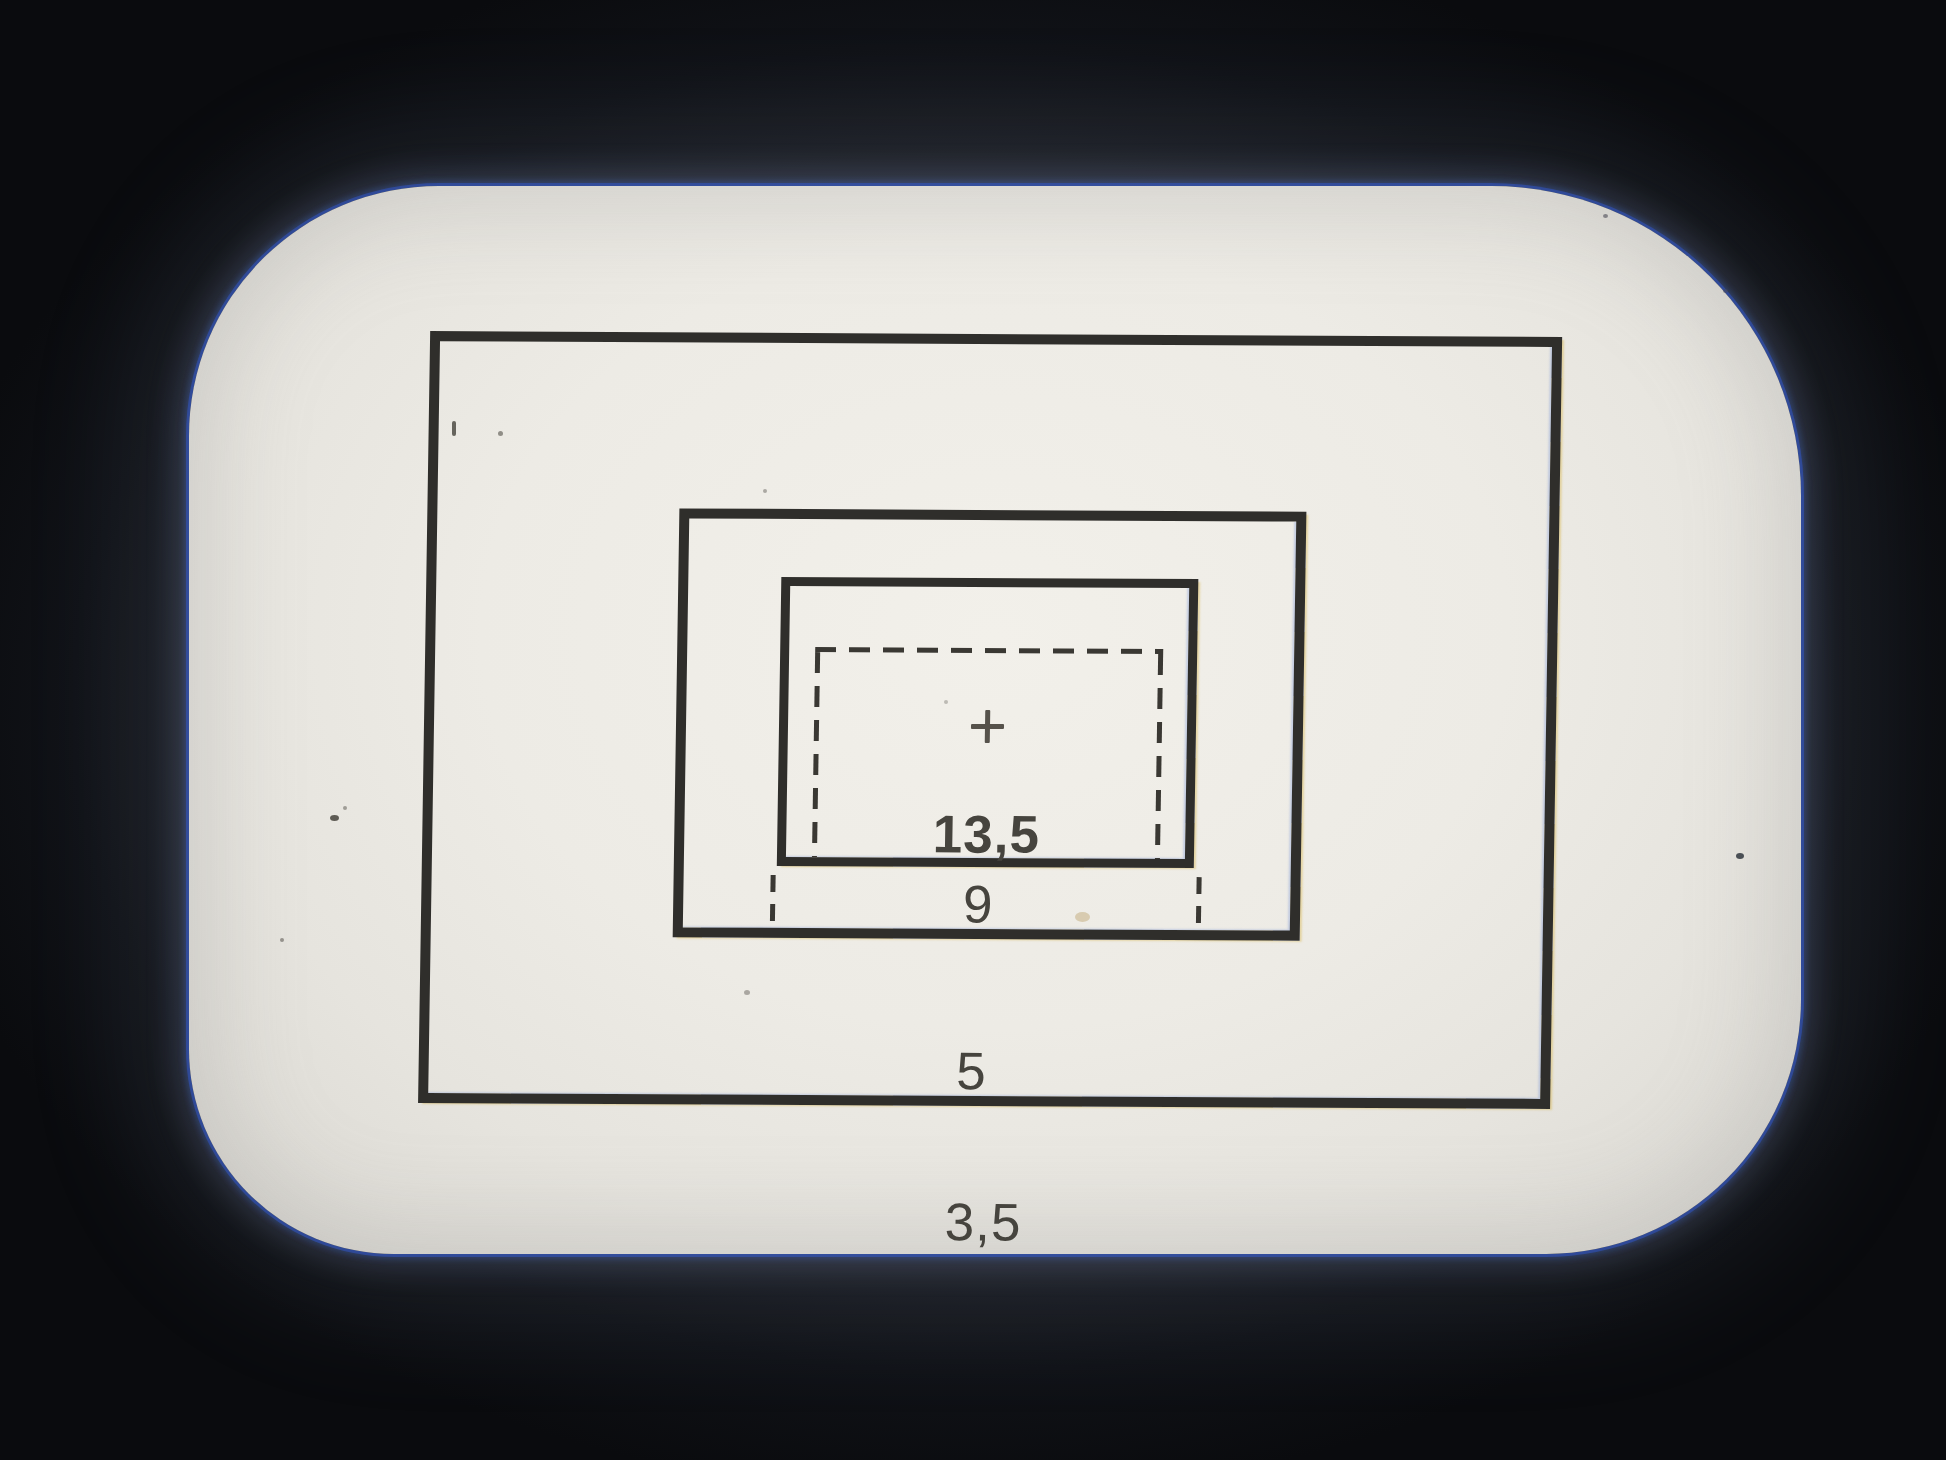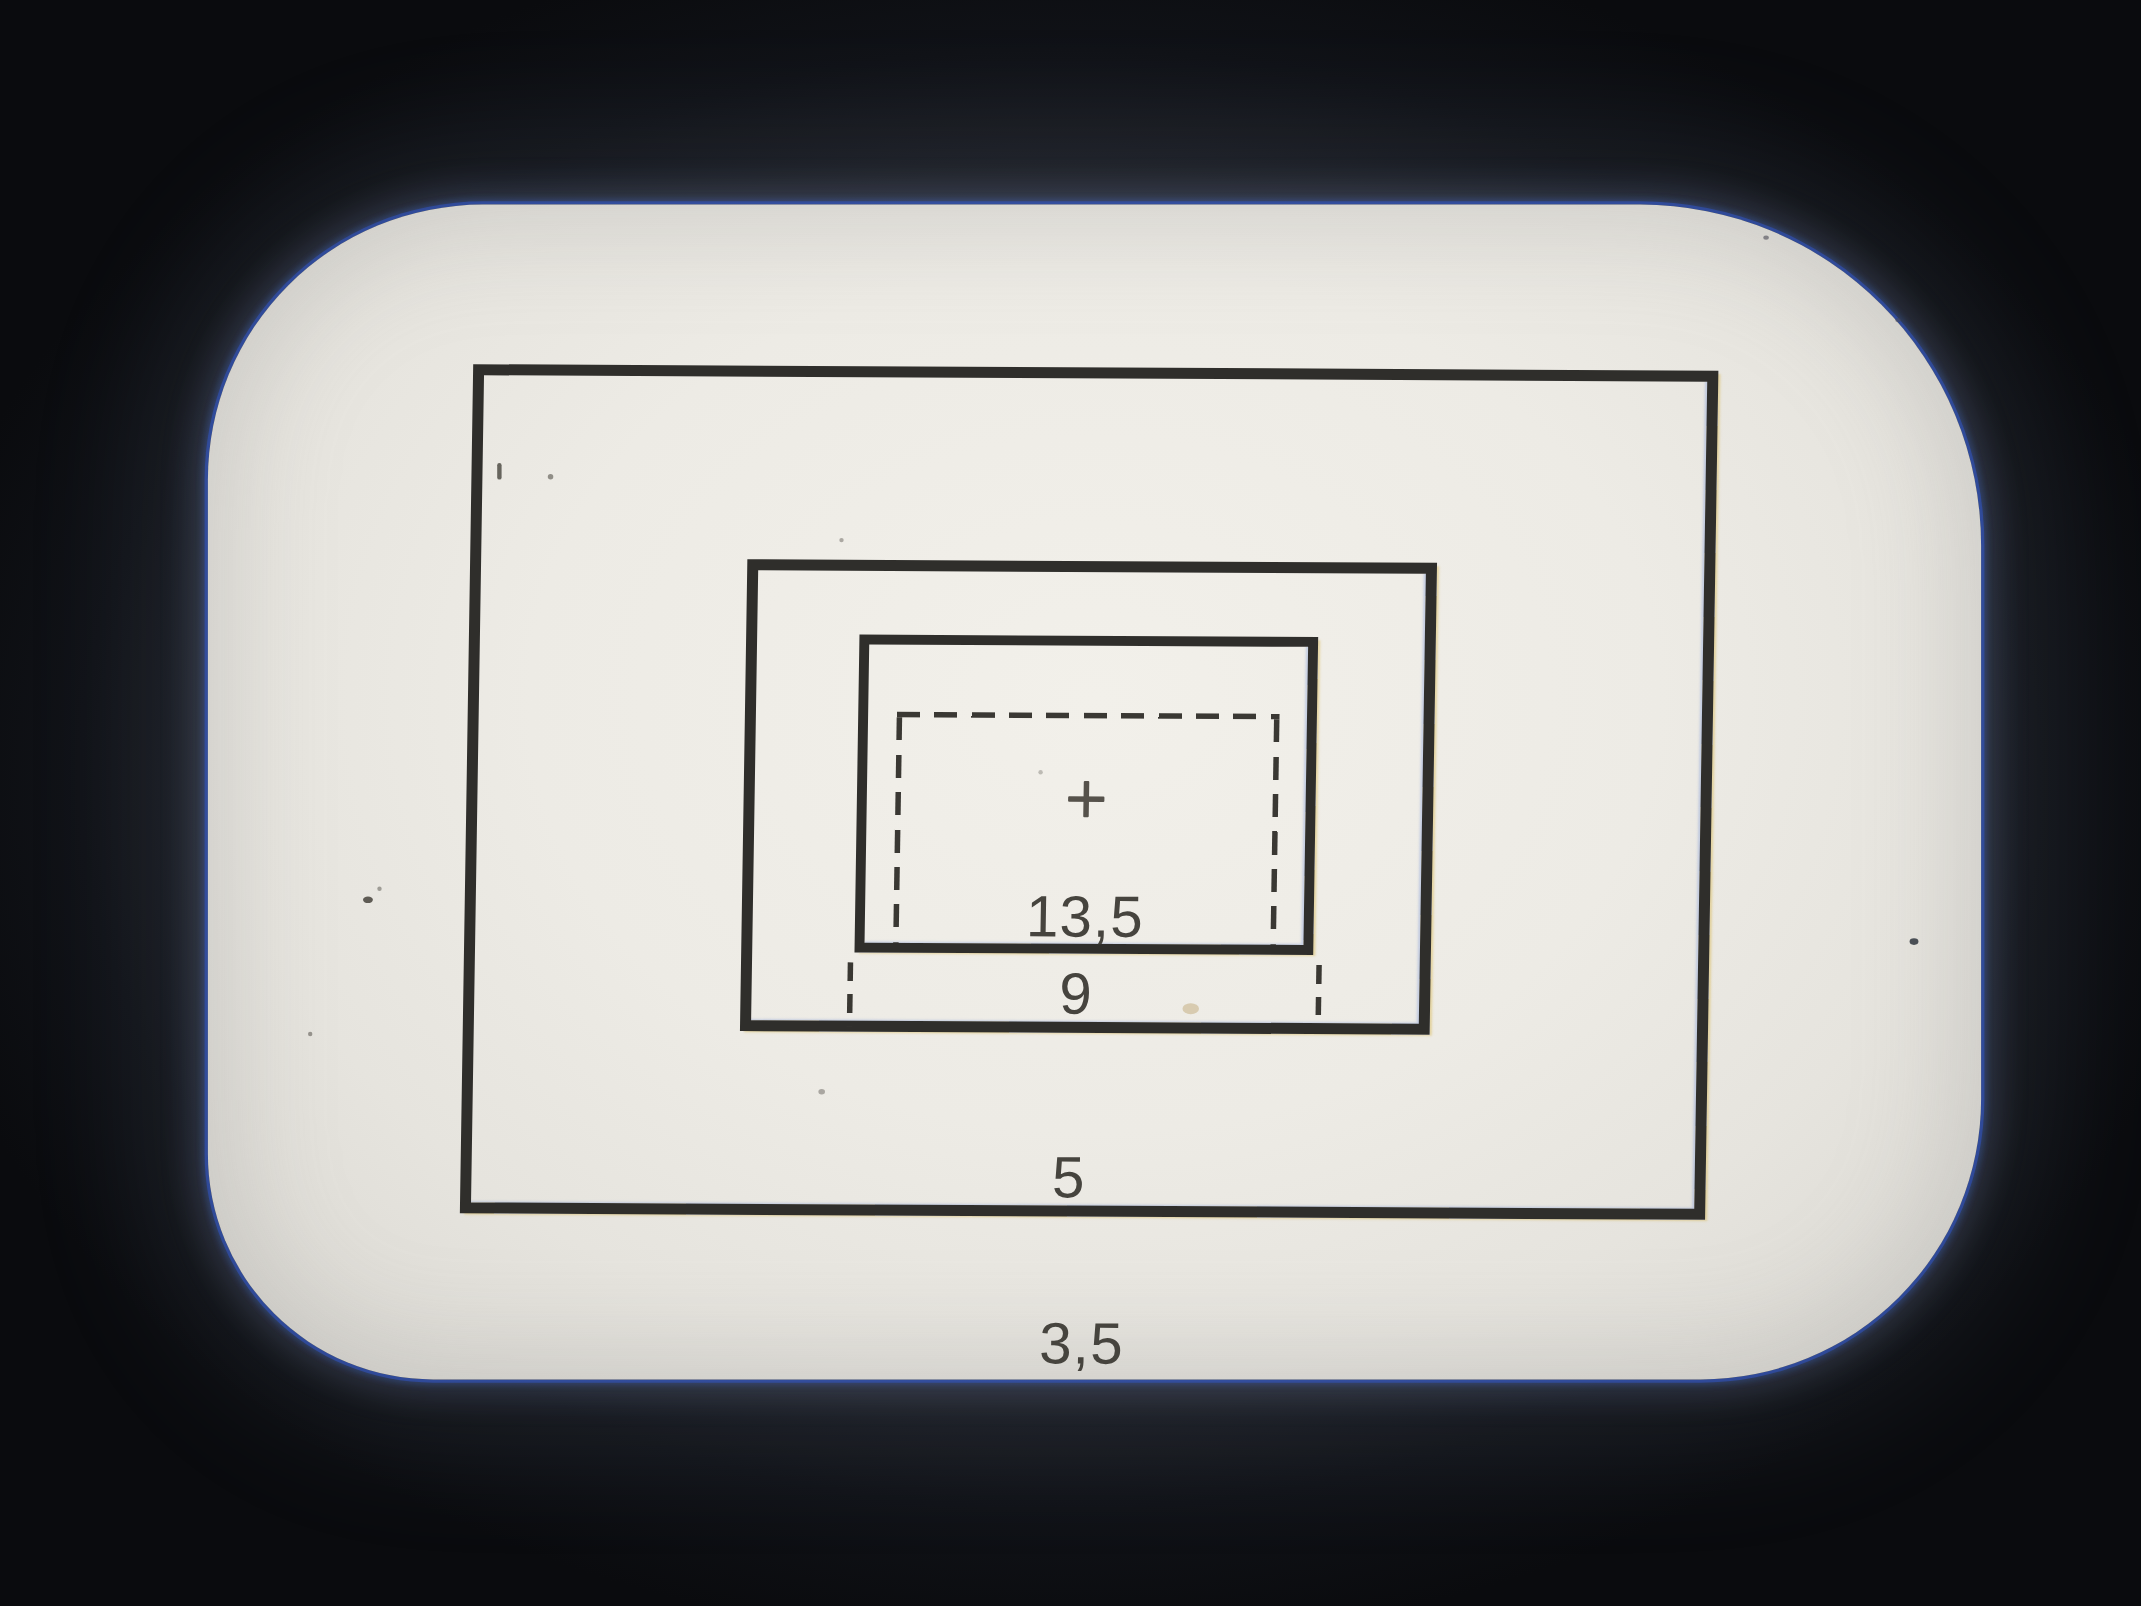--- a/index.html
+++ b/index.html
@@ -46,21 +46,21 @@
   .ext-left {left:773px;top:876px;height:58px;}
   .ext-right{left:1199px;top:876px;height:58px;}
   .ch{position:absolute;background:#56524b;border-radius:1px;}
   .ch-h{left:971px;top:724px;width:33px;height:5px;}
   .ch-v{left:985px;top:710px;width:5px;height:33px;}
   .label{
     position:absolute;transform:translate(-50%,-50%);
     color:#46443e;font-size:53px;font-weight:400;letter-spacing:1px;
     white-space:nowrap;line-height:1;
   }
-  .label-135{left:988px;top:834px;}
+  .label-135{left:988px;top:834px;font-weight:bold;}
   .label-9  {left:981px;top:904px;}
   .label-5  {left:977px;top:1071px;}
   .label-35 {left:991px;top:1222px;}
   .speck{position:absolute;border-radius:50%;background:#45423b;}
 </style>
 </head>
 <body>
 
 <div class="stage">
 

